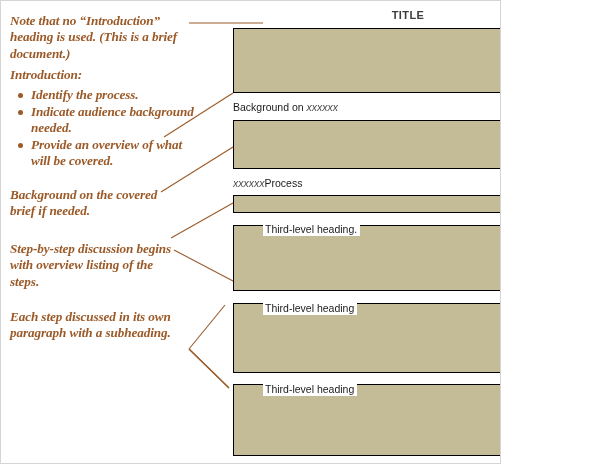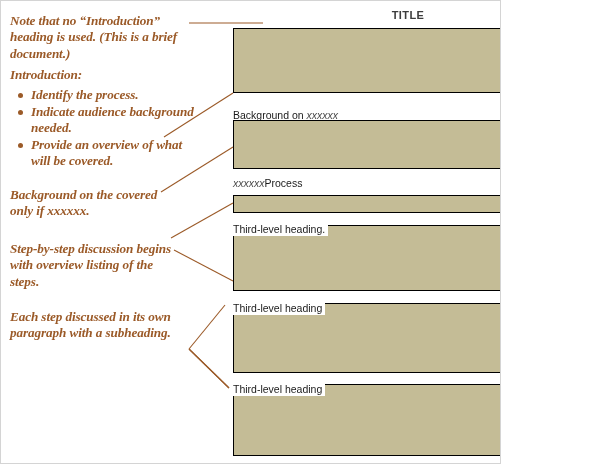--- a/index.html
+++ b/index.html
@@ -94,20 +94,21 @@
   .overlap-head {
     position: absolute;
     background: #ffffff;
     font-family: "Liberation Sans", sans-serif;
     font-size: 10.5px;
     color: #1a1a1a;
     white-space: nowrap;
     padding: 1px 3px 1px 2px;
     line-height: 12px;
     z-index: 4;
+    margin-left: 32px;
   }
 
   
   #connectors {
     position: absolute;
     left: 0; top: 0;
     width: 603px; height: 464px;
     pointer-events: none;
     z-index: 3;
   }
@@ -136,21 +137,21 @@
       </li>
       <li>
         <span class="bullet-dot"></span>
         <span>Provide an overview of what will be covered.</span>
       </li>
     </ul>
   </div>
 
   <div class="annot" id="annot-bg">
     <p>Background on the covered</p>
-    <p>only if xxxxxx.</p>
+    <p>brief if needed.</p>
   </div>
 
   <div class="annot" id="annot-step">
     <p>Step-by-step discussion begins</p>
     <p>with overview listing of the</p>
     <p>steps.</p>
   </div>
 
   <div class="annot" id="annot-each">
     <p>Each step discussed in its own</p>
@@ -175,21 +176,21 @@
       <line x1="188" y1="348" x2="228" y2="387"></line>
 
       <line x1="188" y1="348" x2="228" y2="387"></line>
     </g>
   </svg>
 
   <div class="doc-title">TITLE</div>
 
   <div class="body-box" style="left:232px; top:27px; width:350px; height:65px;"></div>
 
-  <div class="inline-head" style="left:232px; top:100px;margin-top:8px;">
+  <div class="inline-head" style="left:232px; top:100px;">
     <span>Background on </span><span class="xx">xxxxxx</span>
   </div>
   <div class="body-box" style="left:232px; top:119px; width:350px; height:49px;"></div>
 
   <div class="inline-head" style="left:232px; top:176px;">
     <span class="xx">xxxxxx</span><span>Process</span>
   </div>
   <div class="body-box" style="left:232px; top:194px; width:348px; height:18px;"></div>
 
   <div class="body-box" style="left:232px; top:224px; width:351px; height:66px;"></div>

